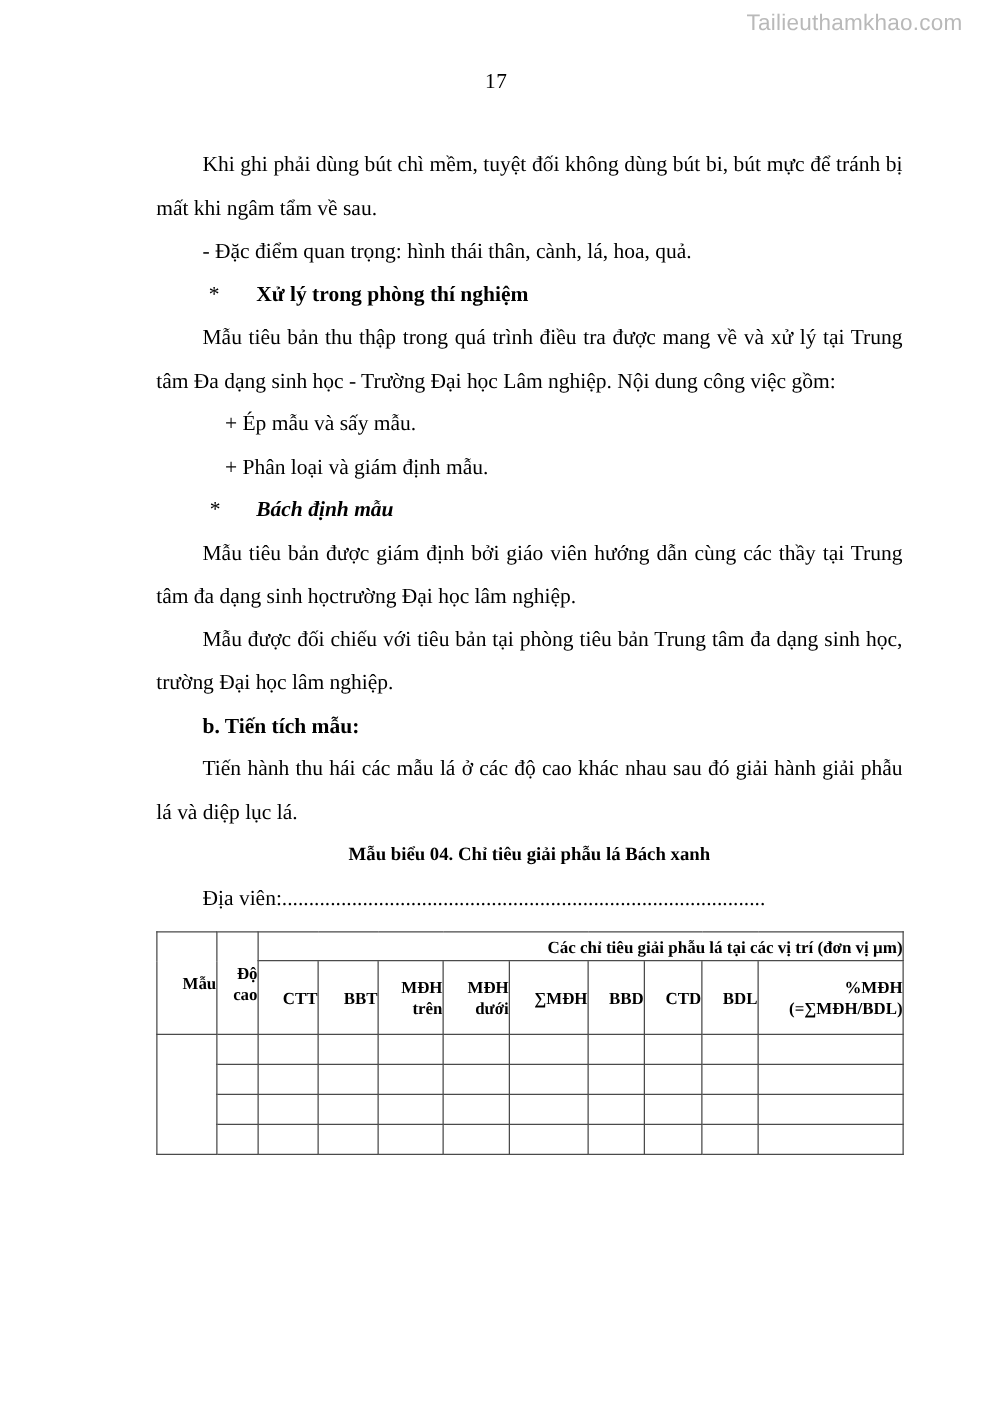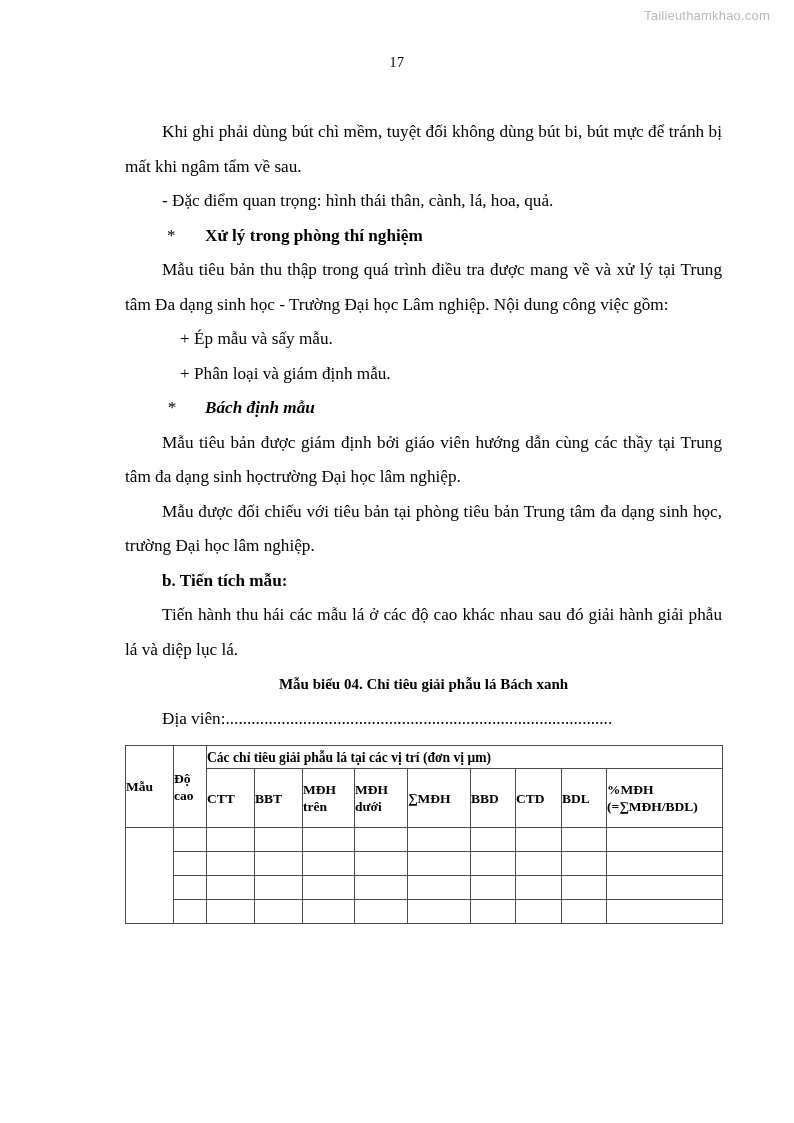--- a/index.html
+++ b/index.html
@@ -17,32 +17,32 @@
     height: 1123px;
     background: #ffffff;
     overflow: hidden;
     box-sizing: border-box;
   }
   .watermark {
     position: absolute;
     top: 8px;
     right: 24px;
     font-family: "Liberation Sans", "DejaVu Sans", sans-serif;
-    font-size: 13px;
+    font-size: 18px;
     color: #b9b9b9;
     letter-spacing: 0.2px;
     user-select: none;
   }
   .page-number {
     position: absolute;
     top: 55px;
     left: 0;
     width: 794px;
     text-align: center;
-    font-size: 14px;
+    font-size: 17px;
     letter-spacing: 0.5px;
   }
   .content {
     position: absolute;
     left: 125px;
     top: 115px;
     width: 597px;
   }
   p.body-text {
     margin: 0 0 0 0;
@@ -102,21 +102,21 @@
     width: 597px;
     margin-top: 9px;
     table-layout: fixed;
   }
   table.data-table td, table.data-table th {
     border: 1px solid #4a4a4a;
     padding: 0;
     font-family: "Liberation Serif", "DejaVu Serif", serif;
     font-weight: bold;
     font-size: 13.5px;
-    text-align: left;
+    text-align: right;
     vertical-align: middle;
     line-height: 17px;
     color: #000;
   }
   table.data-table th.group-head {
     font-size: 13.6px;
     height: 22px;
   }
   table.data-table th.stub {
     height: 80px;

